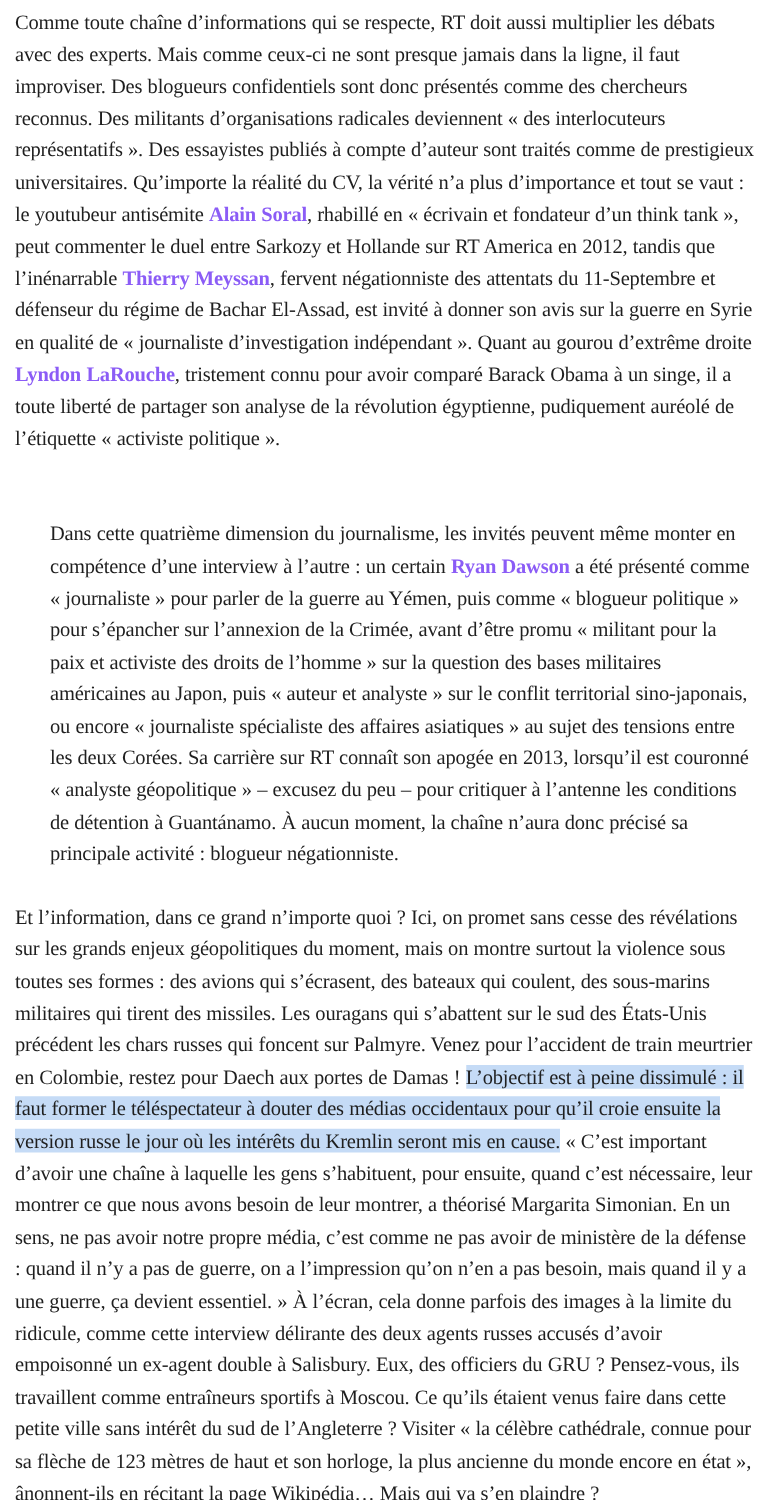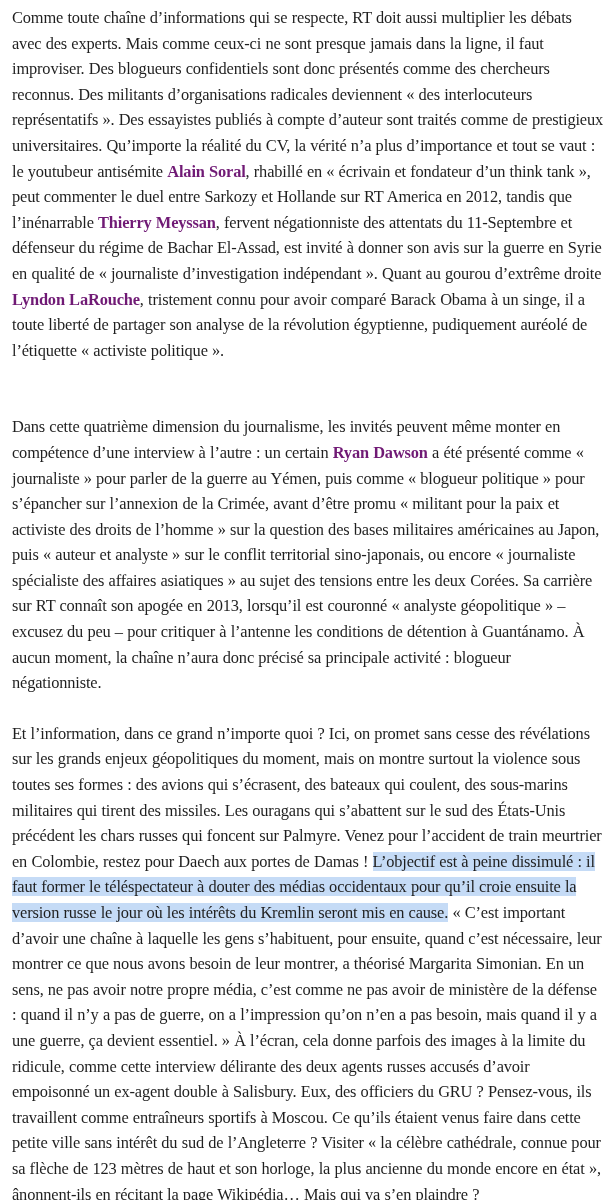--- a/index.html
+++ b/index.html
@@ -8,23 +8,23 @@
     padding: 5px 12px 0 12px;
     font-family: "Liberation Serif", serif;
     font-size: 16.4px;
     line-height: 25.6px;
     color: #1f1f1f;
     letter-spacing: -0.15px;
     word-spacing: 0.3px;
   }
   p { margin:0; }
   .p1 { margin-bottom: 51px; }
-  .p2 { margin-bottom: 25px; }
+  .p2 { margin-bottom: 25px; margin-left: 28px; }
   .p3 { margin:0; }
-  b { font-weight: bold; color:#701a75; }
+  b { font-weight: bold; color:#8b5cf6; }
   .hl { background: #c5dbf6; }
 </style>
 </head>
 <body>
 
 <div class="doc">
   <p class="p1">
     <span>Comme toute chaîne d’informations qui se respecte, RT doit aussi multiplier les débats avec des experts. Mais comme ceux-ci ne sont presque jamais dans la ligne, il faut improviser. Des blogueurs confidentiels sont donc présentés comme des chercheurs reconnus. Des militants d’organisations radicales deviennent « des interlocuteurs représentatifs ». Des essayistes publiés à compte d’auteur sont traités comme de prestigieux universitaires. Qu’importe la réalité du CV, la vérité n’a plus d’importance et tout se vaut : le youtubeur antisémite </span><b>Alain Soral</b><span>, rhabillé en « écrivain et fondateur d’un think tank », peut commenter le duel entre Sarkozy et Hollande sur RT America en 2012, tandis que l’inénarrable </span><b>Thierry Meyssan</b><span>, fervent négationniste des attentats du 11-Septembre et défenseur du régime de Bachar El-Assad, est invité à donner son avis sur la guerre en Syrie en qualité de « journaliste d’investigation indépendant ». Quant au gourou d’extrême droite </span><b>Lyndon LaRouche</b><span>, tristement connu pour avoir comparé Barack Obama à un singe, il a toute liberté de partager son analyse de la révolution égyptienne, pudiquement auréolé de l’étiquette « activiste politique ».</span>
   </p>
   <p class="p2">

